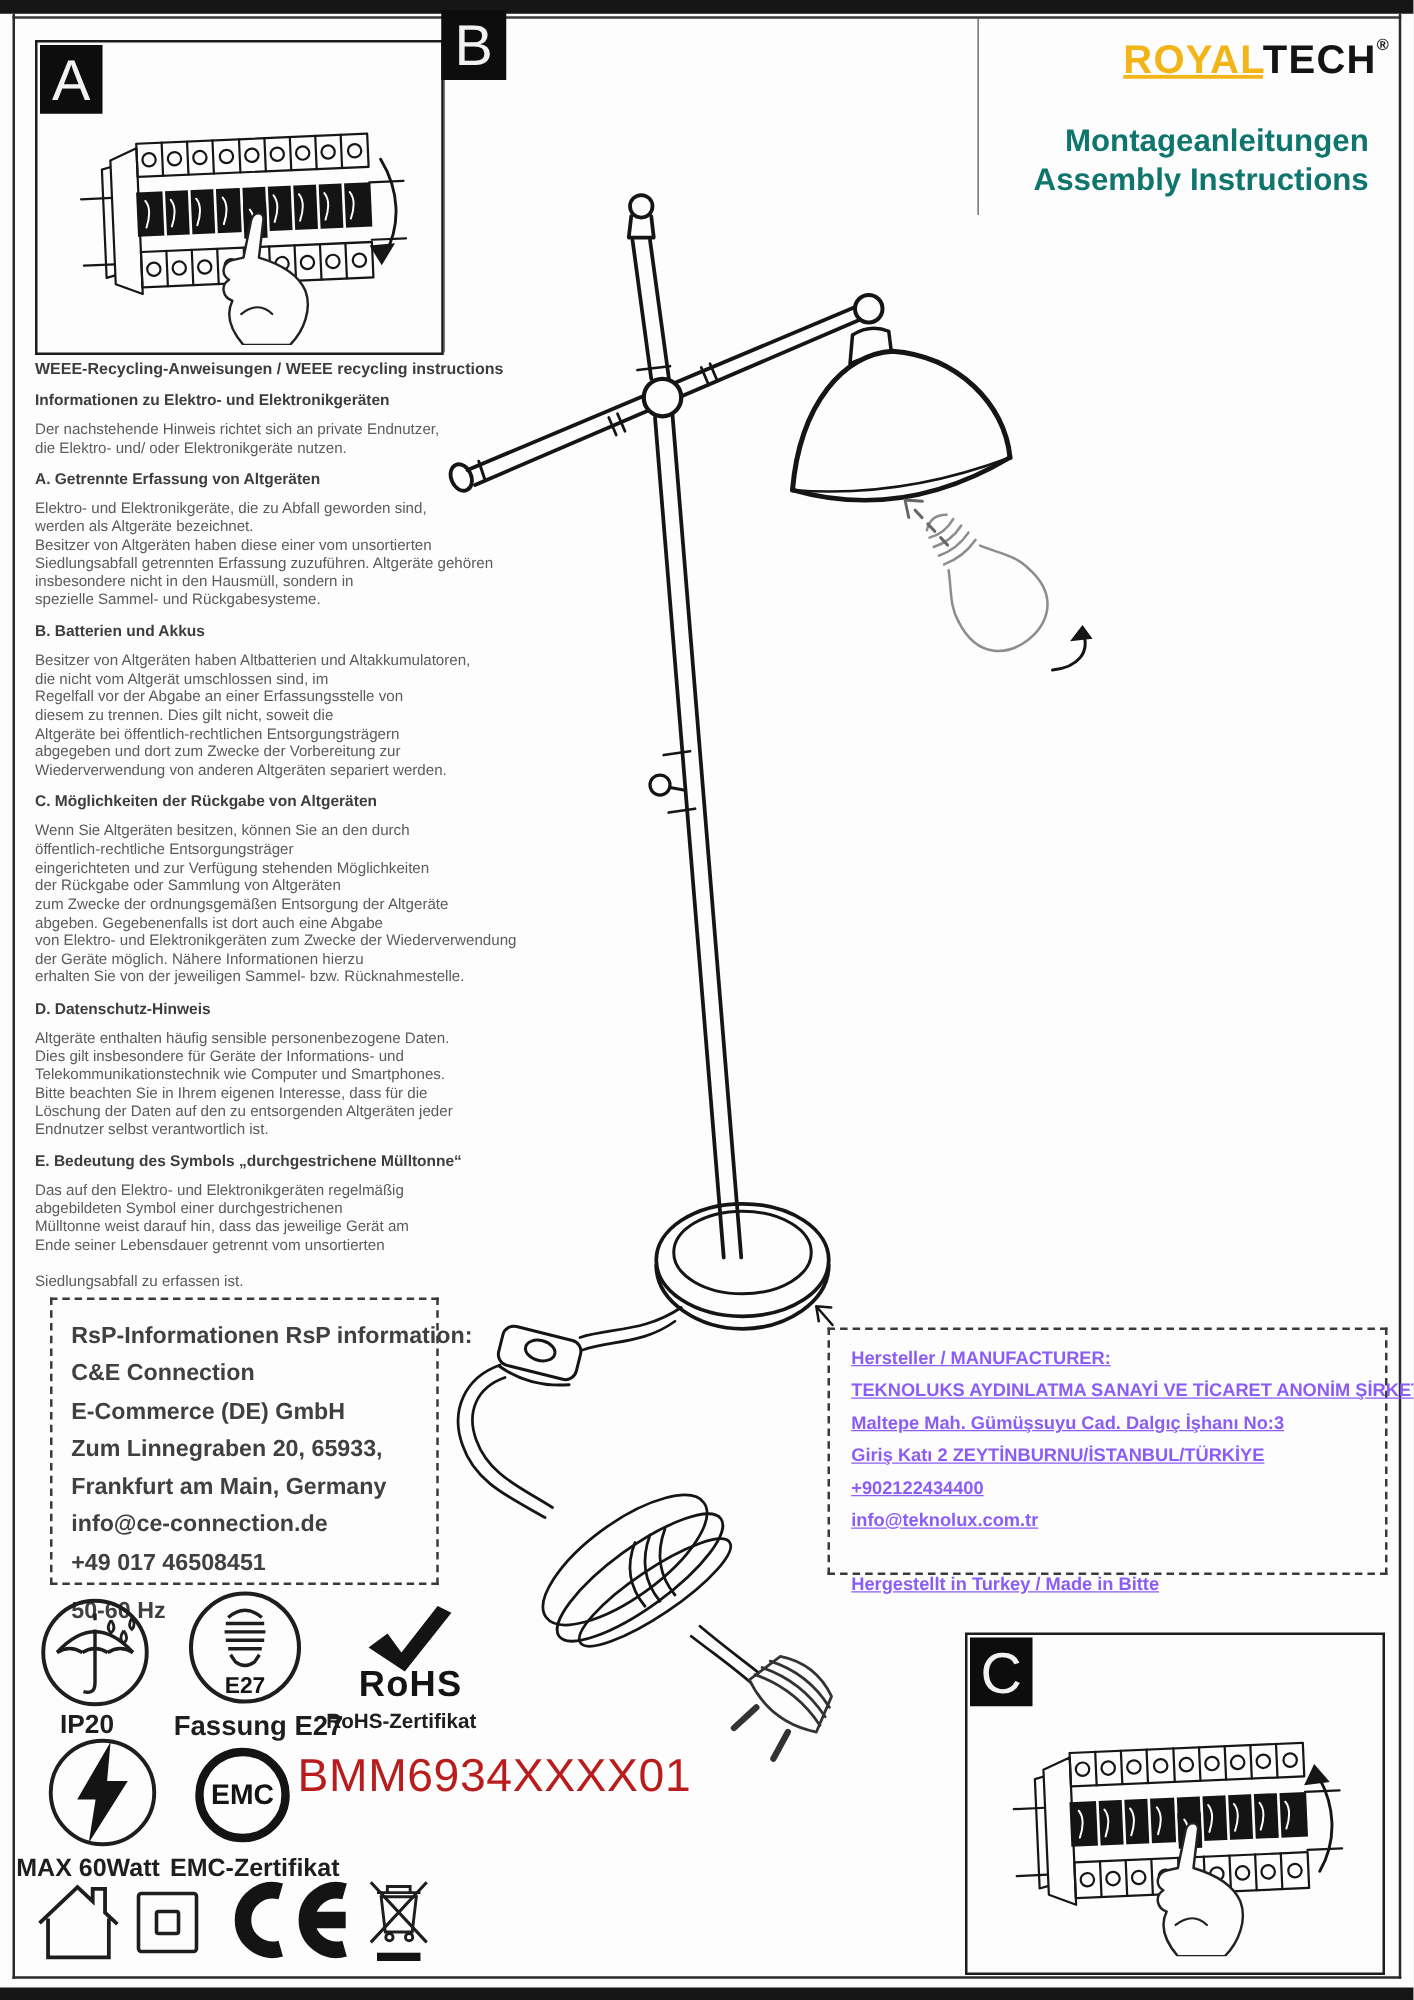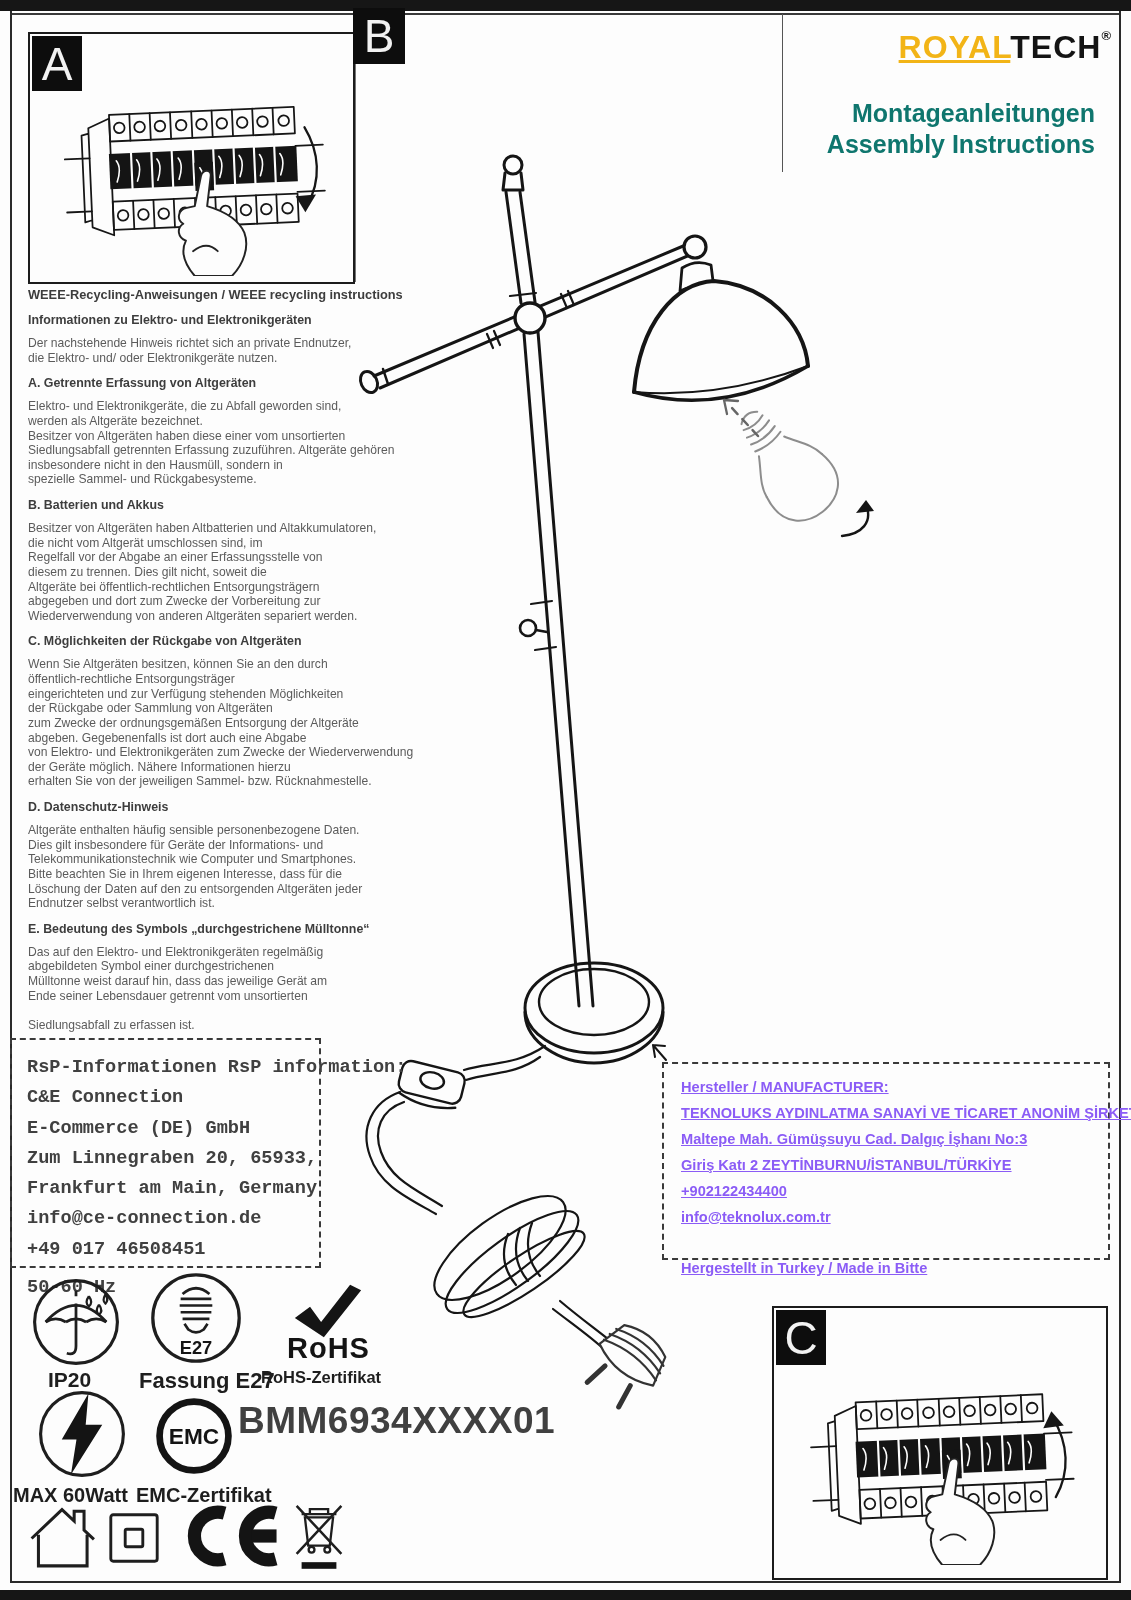--- a/index.html
+++ b/index.html
@@ -43,33 +43,33 @@
   .sec-body { font-size:12.1px; line-height:1.21; white-space:pre-line; }
   .weee-footer { font-size:12.1px; margin-top:15px; }
 
   
   .dashed { position:absolute; border:2.5px dashed #3a3a3a; background:transparent; }
   .bulb-box { left:760px; top:700px; width:286px; height:104px; padding:12px 0 0 20px; }
   .bulb-box .l1 { font-size:21.5px; font-weight:600; color:#333; }
   .bulb-box .l2 { font-size:21.5px; font-weight:600; color:#333; margin-top:11px; }
   .no-bulb-icon { position:absolute; right:8px; top:20px; }
 
-  .rsp-box { left:10px; top:1038px; width:311px; height:230px; padding:13px 0 0 15px;font-family:Liberation Mono, monospace; }
+  .rsp-box { left:40px; top:1038px; width:311px; height:230px; padding:13px 0 0 15px; }
   .rsp-box .ln { font-size:18.6px; font-weight:600; color:#404040; line-height:1.63; white-space:nowrap; }
   .rsp-box .freq { margin-top:8px; }
 
   .mfr-box { left:662px; top:1062px; width:448px; height:198px; padding:11px 0 0 17px; }
   .mfr-box .ln { font-size:14.6px; font-weight:bold; color:#8b5cf6; line-height:1.78; white-space:nowrap;text-decoration:underline; }
   .mfr-box .made { margin-top:25px; }
 
   
   .cert { position:absolute; }
   .cert-label { position:absolute; font-weight:bold; color:#1e1e1e; white-space:nowrap; }
   .rohs-word { position:absolute; left:287px; top:1332px; font-size:29px; font-weight:800; color:#141414; letter-spacing:1px; }
-  .model-num { position:absolute; left:238px; top:1400px; font-size:37px; font-weight:700; color:#404040; letter-spacing:0.5px; }
+  .model-num { position:absolute; left:238px; top:1400px; font-size:37px; font-weight:400; color:#b91c1c; letter-spacing:0.5px; }
 
   svg { display:block; }
   .lamp-layer { position:absolute; left:0; top:0; width:1131px; height:1600px; pointer-events:none; }
   text.svg-bold { font-family:"Liberation Sans",sans-serif; font-weight:bold; fill:#141414; }
 </style>
 </head>
 <body>
 
 <div class="page">
 

